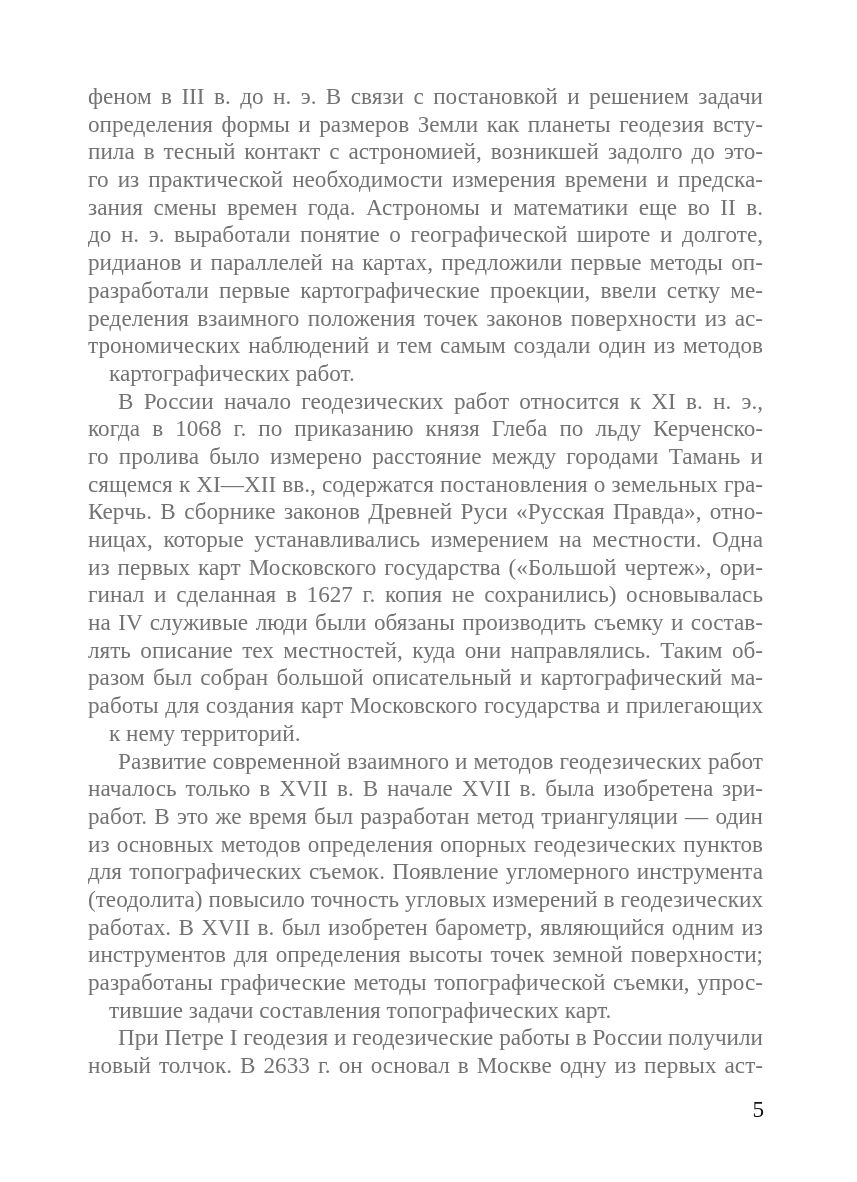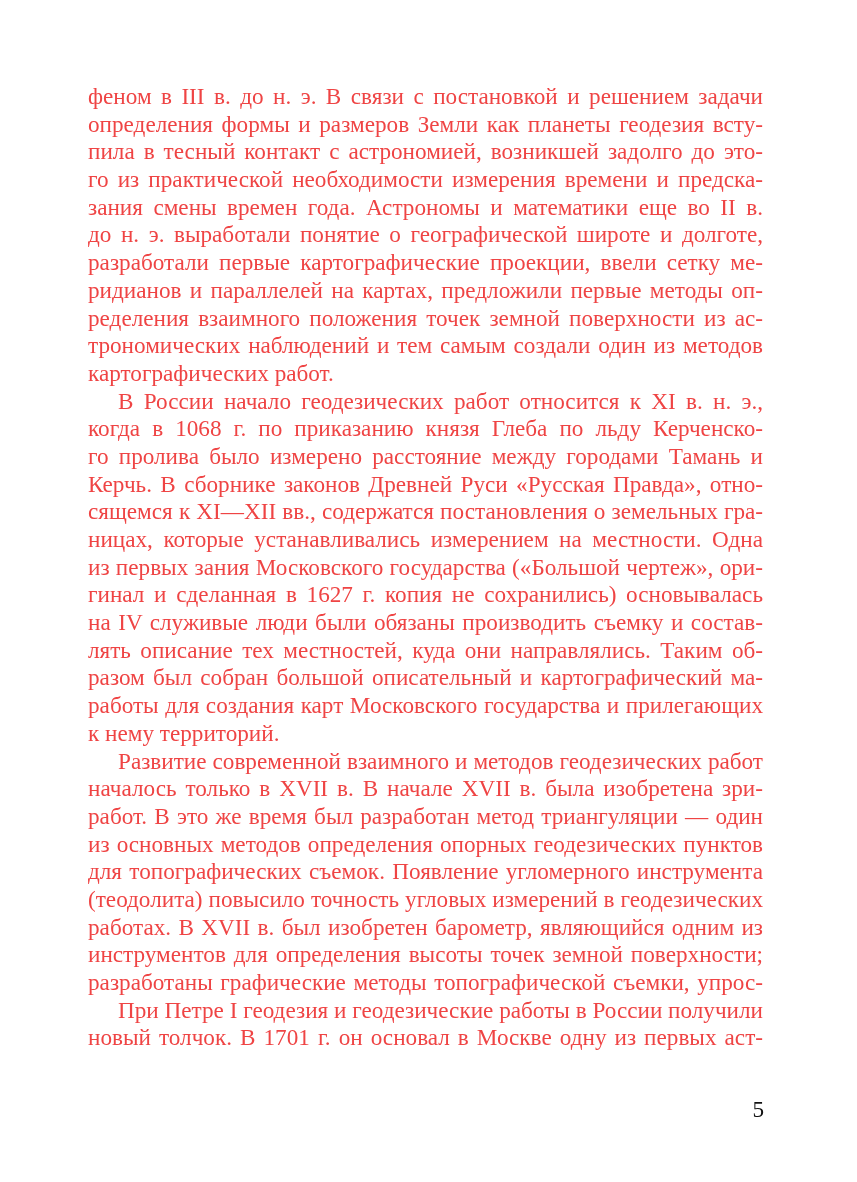--- a/index.html
+++ b/index.html
@@ -17,31 +17,32 @@
     position: absolute;
     left: 88px;
     top: 83px;
     width: 675px;
   }
   .line {
     font-family: "Liberation Serif", "DejaVu Serif", serif;
     font-size: 23.2px;
     line-height: 27.7px;
     height: 27.7px;
-    color: #ef4444;
+    color: #737373;
     white-space: nowrap;
     text-align: justify;
     text-align-last: justify;
     display: block;
   }
   .line.indent {
     padding-left: 30px;
   }
   .line.last {
     text-align-last: left;
+    margin-left: 21px;
   }
   .page-number {
     position: absolute;
     left: 748px;
     top: 1095px;
     width: 16px;
     text-align: right;
     font-family: "Liberation Serif", "DejaVu Serif", serif;
     font-size: 23.2px;
     line-height: 28px;
@@ -53,55 +54,56 @@
 
 <div class="page">
 
   <div class="paragraph">
     <span class="line">феном в III в. до н. э. В связи с постановкой и решением задачи</span>
     <span class="line">определения формы и размеров Земли как планеты геодезия всту-</span>
     <span class="line">пила в тесный контакт с астрономией, возникшей задолго до это-</span>
     <span class="line">го из практической необходимости измерения времени и предска-</span>
     <span class="line">зания смены времен года. Астрономы и математики еще во II в.</span>
     <span class="line">до н. э. выработали понятие о географической широте и долготе,</span>
+    <span class="line">ридианов и параллелей на картах, предложили первые методы оп-</span>
     <span class="line">разработали первые картографические проекции, ввели сетку ме-</span>
-    <span class="line">ридианов и параллелей на картах, предложили первые методы оп-</span>
-    <span class="line">ределения взаимного положения точек земной поверхности из ас-</span>
+    <span class="line">ределения взаимного положения точек законов поверхности из ас-</span>
     <span class="line">трономических наблюдений и тем самым создали один из методов</span>
     <span class="line last">картографических работ.</span>
   </div>
 
   <div class="paragraph">
     <span class="line indent">В России начало геодезических работ относится к XI в. н. э.,</span>
     <span class="line">когда в 1068 г. по приказанию князя Глеба по льду Керченско-</span>
     <span class="line">го пролива было измерено расстояние между городами Тамань и</span>
+    <span class="line">сящемся к XI—XII вв., содержатся постановления о земельных гра-</span>
     <span class="line">Керчь. В сборнике законов Древней Руси «Русская Правда», отно-</span>
-    <span class="line">сящемся к XI—XII вв., содержатся постановления о земельных гра-</span>
     <span class="line">ницах, которые устанавливались измерением на местности. Одна</span>
-    <span class="line">из первых зания Московского государства («Большой чертеж», ори-</span>
+    <span class="line">из первых карт Московского государства («Большой чертеж», ори-</span>
     <span class="line">гинал и сделанная в 1627 г. копия не сохранились) основывалась</span>
     <span class="line">на IV служивые люди были обязаны производить съемку и состав-</span>
     <span class="line">лять описание тех местностей, куда они направлялись. Таким об-</span>
     <span class="line">разом был собран большой описательный и картографический ма-</span>
     <span class="line">работы для создания карт Московского государства и прилегающих</span>
     <span class="line last">к нему территорий.</span>
   </div>
 
   <div class="paragraph">
     <span class="line indent">Развитие современной взаимного и методов геодезических работ</span>
     <span class="line">началось только в XVII в. В начале XVII в. была изобретена зри-</span>
     <span class="line">работ. В это же время был разработан метод триангуляции — один</span>
     <span class="line">из основных методов определения опорных геодезических пунктов</span>
     <span class="line">для топографических съемок. Появление угломерного инструмента</span>
     <span class="line">(теодолита) повысило точность угловых измерений в геодезических</span>
     <span class="line">работах. В XVII в. был изобретен барометр, являющийся одним из</span>
     <span class="line">инструментов для определения высоты точек земной поверхности;</span>
     <span class="line">разработаны графические методы топографической съемки, упрос-</span>
+    <span class="line last">тившие задачи составления топографических карт.</span>
   </div>
 
   <div class="paragraph">
     <span class="line indent">При Петре I геодезия и геодезические работы в России получили</span>
-    <span class="line">новый толчок. В 1701 г. он основал в Москве одну из первых аст-</span>
+    <span class="line">новый толчок. В 2633 г. он основал в Москве одну из первых аст-</span>
   </div>
 
 </div>
 
 <div class="page-number">5</div>
 
 </body></html>

